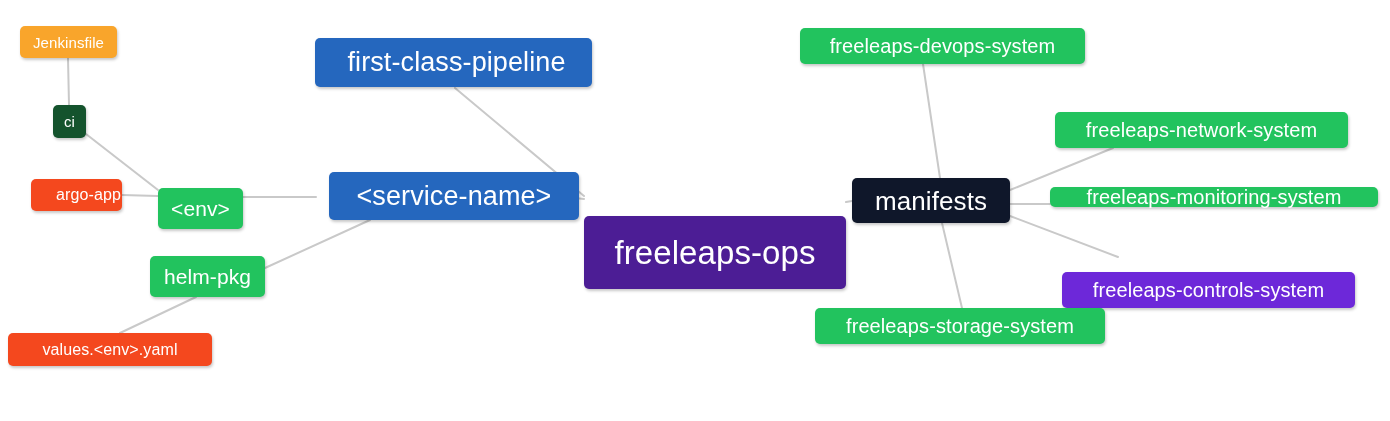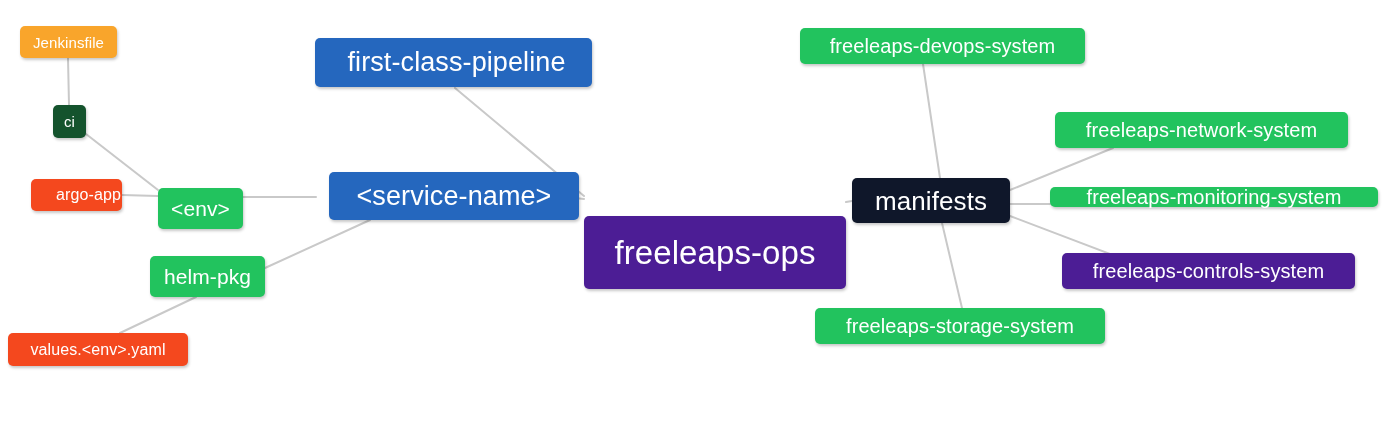--- a/index.html
+++ b/index.html
@@ -84,32 +84,32 @@
       </div>
       <div class="node" style="left: 53px; top: 105px; width: 33px; height: 33px; background: #14532d; font-size: 15px;">
         <span class="node-label">ci</span>
       </div>
       <div class="node" style="left: 20px; top: 26px; width: 97px; height: 32px; background: rgb(249, 165, 43); font-size: 15px;">
         <span class="node-label">Jenkinsfile</span>
       </div>
       <div class="node" style="left: 31px; top: 179px; width: 91px; height: 32px; background: rgb(244, 72, 30); font-size: 16px; padding-left: 24px;">
         <span class="node-label">argo-app</span>
       </div>
-      <div class="node" style="left: 8px; top: 333px; width: 180px; height: 33px; background: rgb(244, 72, 30); font-size: 16px;">
+      <div class="node" style="left: 8px; top: 333px; width: 204px; height: 33px; background: rgb(244, 72, 30); font-size: 16px;">
         <span class="node-label">values.&lt;env&gt;.yaml</span>
       </div>
       <div class="node" style="left: 800px; top: 28px; width: 285px; height: 36px; background: rgb(34, 195, 94); font-size: 20px;">
         <span class="node-label">freeleaps-devops-system</span>
       </div>
       <div class="node" style="left: 1055px; top: 112px; width: 293px; height: 36px; background: rgb(34, 195, 94); font-size: 20px;">
         <span class="node-label">freeleaps-network-system</span>
       </div>
       <div class="node" style="left: 1050px; top: 187px; width: 328px; height: 20px; background: rgb(34, 195, 94); font-size: 20px;">
         <span class="node-label">freeleaps-monitoring-system</span>
       </div>
-      <div class="node" style="left: 1062px; top: 253px; width: 293px; height: 36px; background: #4c1d95; font-size: 20px;">
+      <div class="node" style="left: 1062px; top: 272px; width: 293px; height: 36px; background: #6d28d9; font-size: 20px;">
         <span class="node-label">freeleaps-controls-system</span>
       </div>
       <div class="node" style="left: 815px; top: 308px; width: 290px; height: 36px; background: rgb(34, 195, 94); font-size: 20px;">
         <span class="node-label">freeleaps-storage-system</span>
       </div>
     </div>
 </div>
 
 </body></html>

